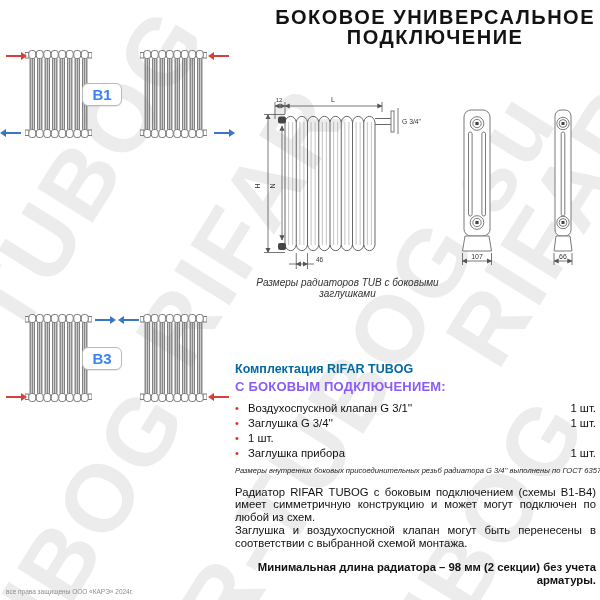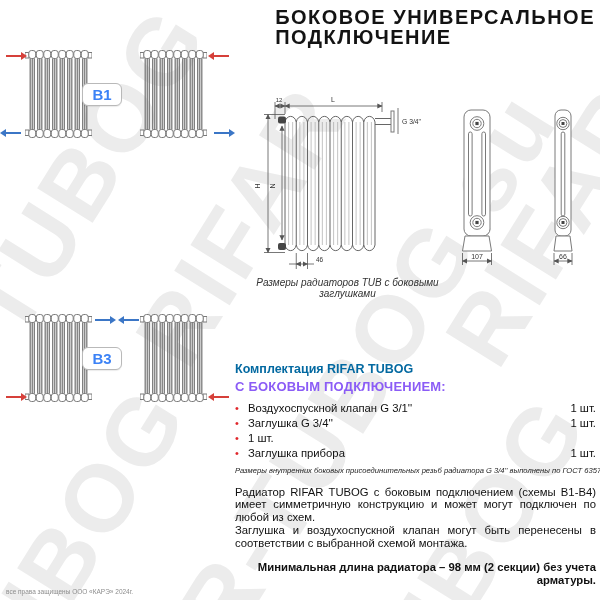--- a/index.html
+++ b/index.html
@@ -11,21 +11,21 @@
       transform-origin:0 0;transform:rotate(-58deg);letter-spacing:4px;z-index:0;
       font-size:95px;line-height:1;user-select:none;}
   .wm1{left:-50px;top:300px;}
   .wm2{left:430px;top:330px;}
   .wm3{left:40px;top:800px;}
   .wm4{left:330px;top:690px;}
   .wm5{left:-70px;top:680px;}
   .wm6{left:120px;top:330px;}
   .content{position:absolute;inset:0;z-index:1;}
   
-  .title{position:absolute;top:7px;right:5px;text-align:left;color:#131313;
+  .title{position:absolute;top:7px;right:5px;text-align:center;color:#131313;
          font-size:20px;font-weight:800;line-height:20px;letter-spacing:1.5px;}
   
   .scheme-row{position:absolute;left:0;width:235px;height:92px;}
   .row1{top:48px}.row2{top:182px}.row3{top:312px}.row4{top:443px}
   .rad{position:absolute;top:0;width:67px;height:92px;}
   .rad-l{left:25px}.rad-r{left:140px}
   .badge{position:absolute;left:82px;top:35px;width:38px;height:21px;background:#fff;
          border:1px solid #b9b9b9;border-radius:6px;display:flex;align-items:center;
          justify-content:center;font-weight:800;font-size:15px;color:#3b82f6;
          box-shadow:0 1px 1px rgba(0,0,0,0.08);}

